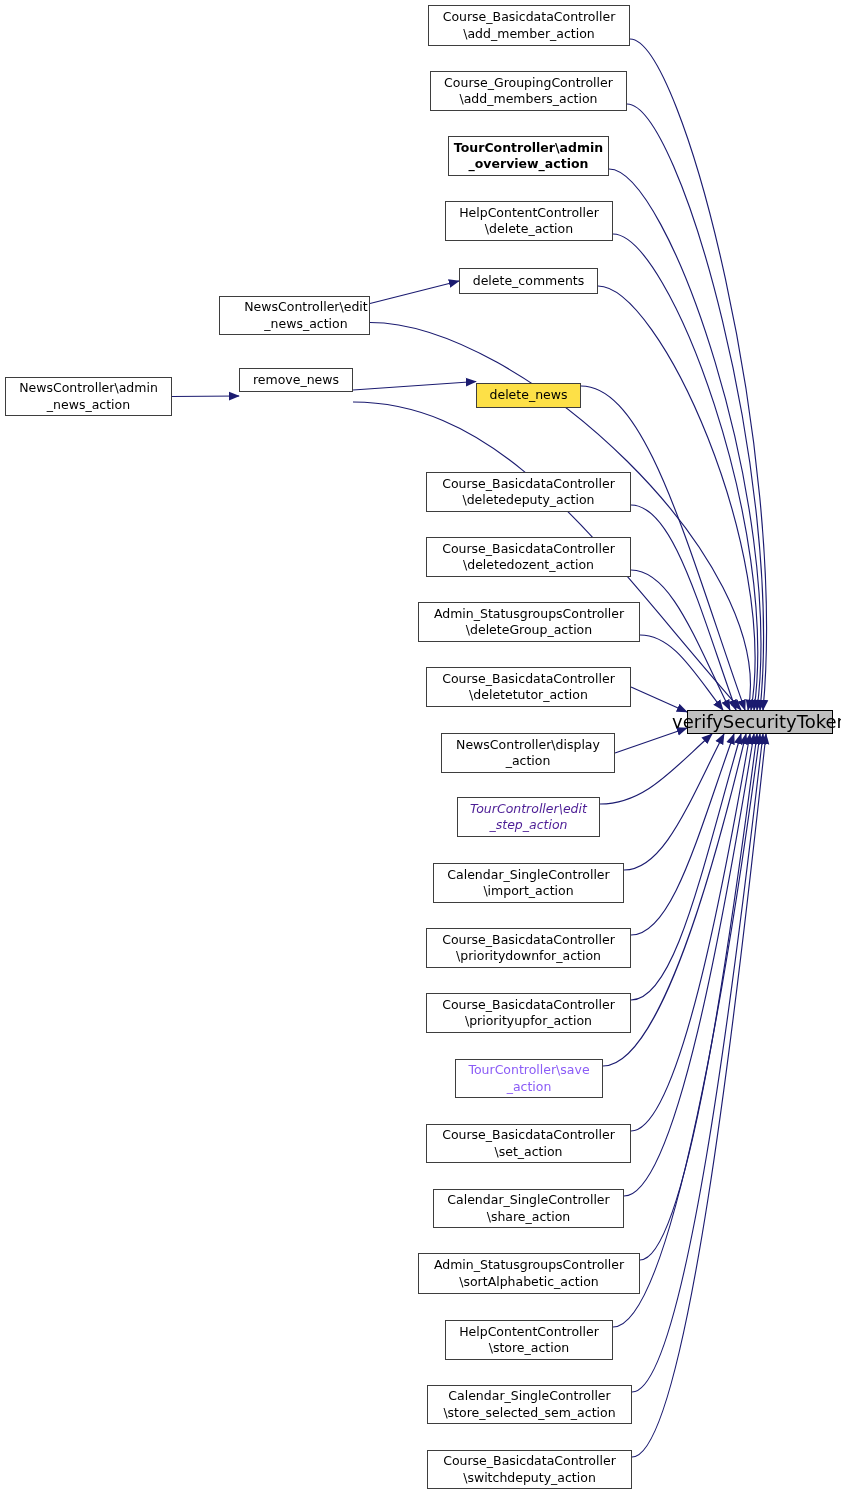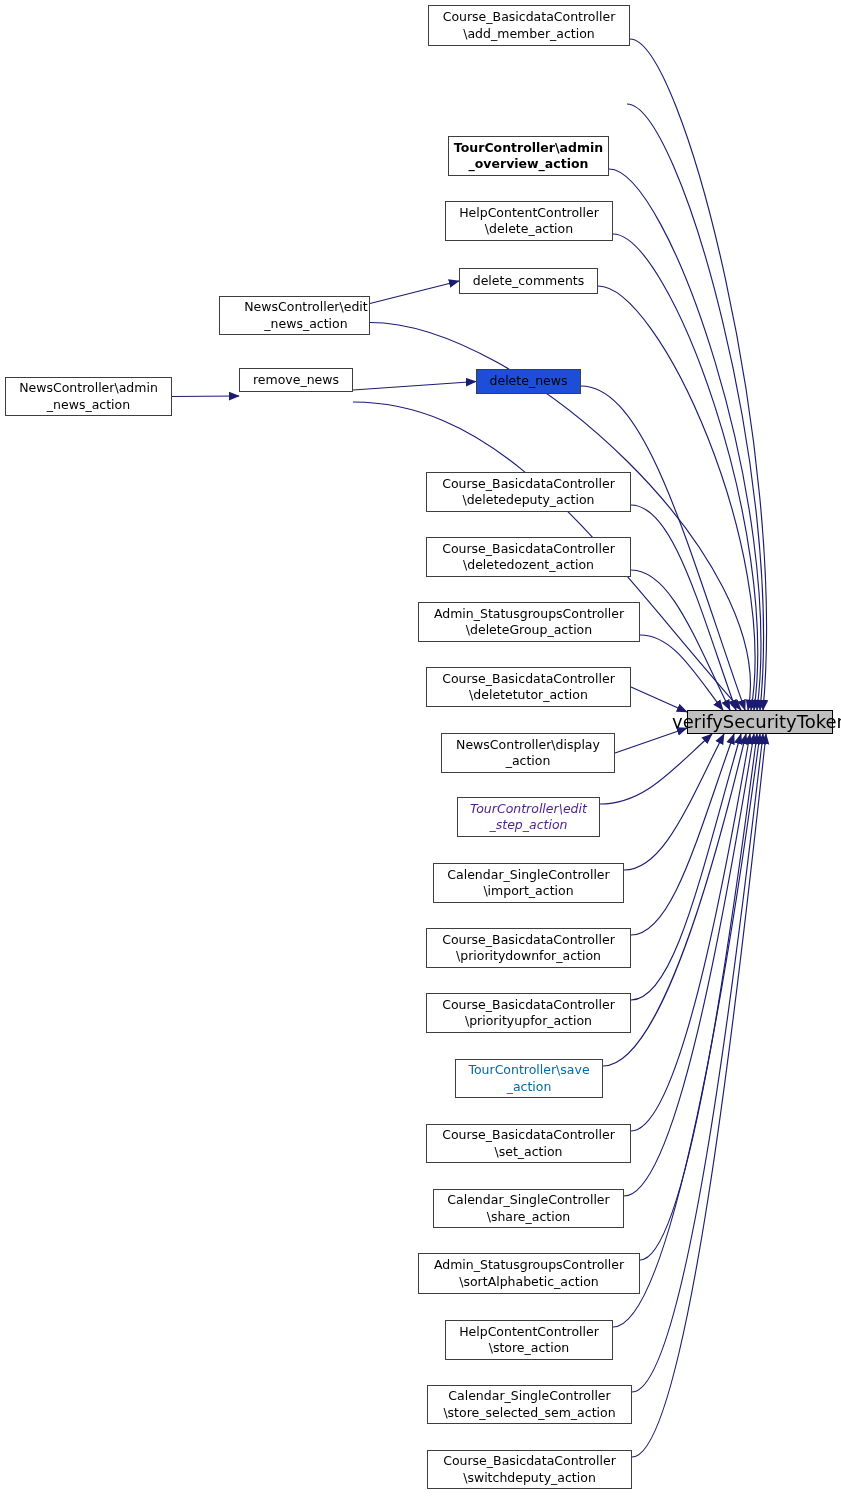--- a/index.html
+++ b/index.html
@@ -68,36 +68,40 @@
         <path d="M632,1457 C685.6,1457 736.52,1008.74 766,734" class="edge" stroke="#1b1b70" marker-end="url(#arrowhead)"></path>
         <path d="M370,303.5 L459,281" class="edge" stroke="#1b1b70" marker-end="url(#arrowhead)"></path>
         <path d="M172,396.5 L239,396" class="edge" stroke="#1b1b70" marker-end="url(#arrowhead)"></path>
         <path d="M353,390 L476,381.5" class="edge" stroke="#1b1b70" marker-end="url(#arrowhead)"></path>
       </g>
   </svg>
 <div class="node" style="left: 428px; top: 5px; width: 202px; height: 41px; background: rgb(255, 255, 255); border-color: rgb(62, 62, 62); color: rgb(0, 0, 0);">
       <div>Course_BasicdataController</div>
       <div>\add_member_action</div>
     </div>
+    <div class="node" style="left: 430px; top: 71px; width: 197px; height: 40px; background: rgb(255, 255, 255); border-color: rgb(62, 62, 62); color: rgb(0, 0, 0);">
+      <div>Course_GroupingController</div>
+      <div>\add_members_action</div>
+    </div>
     <div class="node" style="left: 448px; top: 136px; width: 161px; height: 40px; background: rgb(255, 255, 255); border-color: rgb(62, 62, 62); color: rgb(0, 0, 0); font-weight: bold;">
       <div>TourController\admin</div>
       <div>_overview_action</div>
     </div>
     <div class="node" style="left: 445px; top: 201px; width: 168px; height: 40px; background: rgb(255, 255, 255); border-color: rgb(62, 62, 62); color: rgb(0, 0, 0);">
       <div>HelpContentController</div>
       <div>\delete_action</div>
     </div>
     <div class="node" style="left: 459px; top: 268px; width: 139px; height: 26px; background: rgb(255, 255, 255); border-color: rgb(62, 62, 62); color: rgb(0, 0, 0);">
       <div>delete_comments</div>
     </div>
     <div class="node" style="left: 219px; top: 296px; width: 151px; height: 39px; background: rgb(255, 255, 255); border-color: rgb(62, 62, 62); color: rgb(0, 0, 0); padding-left: 23px;">
       <div>NewsController\edit</div>
       <div>_news_action</div>
     </div>
-    <div class="node" style="left: 476px; top: 369px; width: 105px; height: 25px; background: #1d4ed8; border-color: rgb(62, 62, 62); color: rgb(0, 0, 0); align-items: center;">
+    <div class="node" style="left: 476px; top: 383px; width: 105px; height: 25px; background: #fde047; border-color: rgb(62, 62, 62); color: rgb(0, 0, 0); align-items: center;">
       <div>delete_news</div>
     </div>
     <div class="node" style="left: 5px; top: 377px; width: 167px; height: 39px; background: rgb(255, 255, 255); border-color: rgb(62, 62, 62); color: rgb(0, 0, 0);">
       <div>NewsController\admin</div>
       <div>_news_action</div>
     </div>
     <div class="node" style="left: 239px; top: 368px; width: 114px; height: 24px; background: rgb(255, 255, 255); border-color: rgb(62, 62, 62); color: rgb(0, 0, 0);">
       <div>remove_news</div>
     </div>
     <div class="node" style="left: 426px; top: 472px; width: 205px; height: 40px; background: rgb(255, 255, 255); border-color: rgb(62, 62, 62); color: rgb(0, 0, 0);">
@@ -129,21 +133,21 @@
       <div>\import_action</div>
     </div>
     <div class="node" style="left: 426px; top: 928px; width: 205px; height: 40px; background: rgb(255, 255, 255); border-color: rgb(62, 62, 62); color: rgb(0, 0, 0);">
       <div>Course_BasicdataController</div>
       <div>\prioritydownfor_action</div>
     </div>
     <div class="node" style="left: 426px; top: 993px; width: 205px; height: 40px; background: rgb(255, 255, 255); border-color: rgb(62, 62, 62); color: rgb(0, 0, 0);">
       <div>Course_BasicdataController</div>
       <div>\priorityupfor_action</div>
     </div>
-    <div class="node" style="left: 455px; top: 1059px; width: 148px; height: 39px; background: rgb(255, 255, 255); border-color: rgb(62, 62, 62); color: #0369a1;">
+    <div class="node" style="left: 455px; top: 1059px; width: 148px; height: 39px; background: rgb(255, 255, 255); border-color: rgb(62, 62, 62); color: #8b5cf6;">
       <div>TourController\save</div>
       <div>_action</div>
     </div>
     <div class="node" style="left: 426px; top: 1124px; width: 205px; height: 39px; background: rgb(255, 255, 255); border-color: rgb(62, 62, 62); color: rgb(0, 0, 0);">
       <div>Course_BasicdataController</div>
       <div>\set_action</div>
     </div>
     <div class="node" style="left: 433px; top: 1189px; width: 191px; height: 39px; background: rgb(255, 255, 255); border-color: rgb(62, 62, 62); color: rgb(0, 0, 0);">
       <div>Calendar_SingleController</div>
       <div>\share_action</div>

